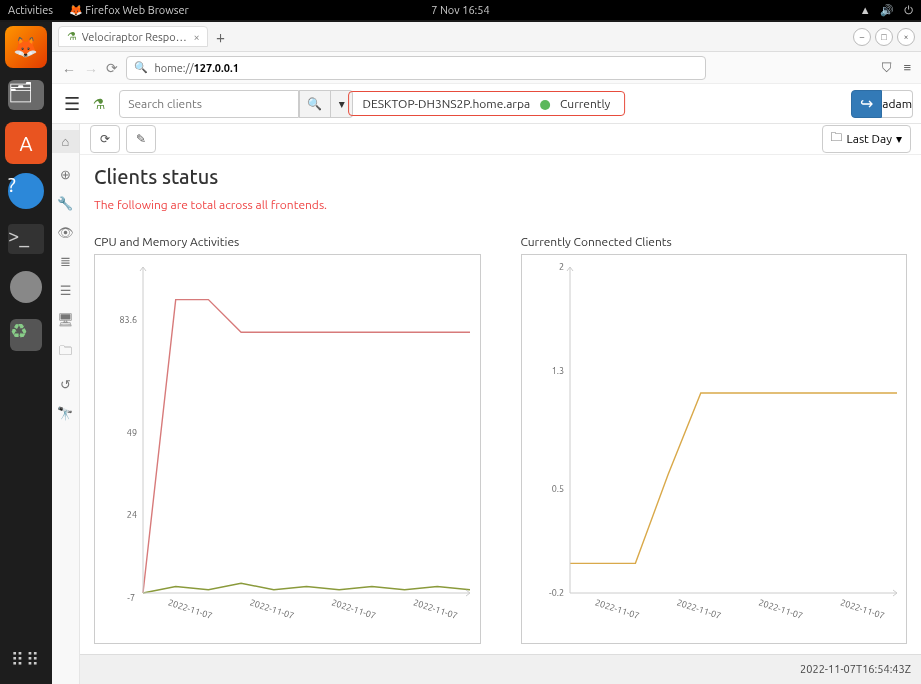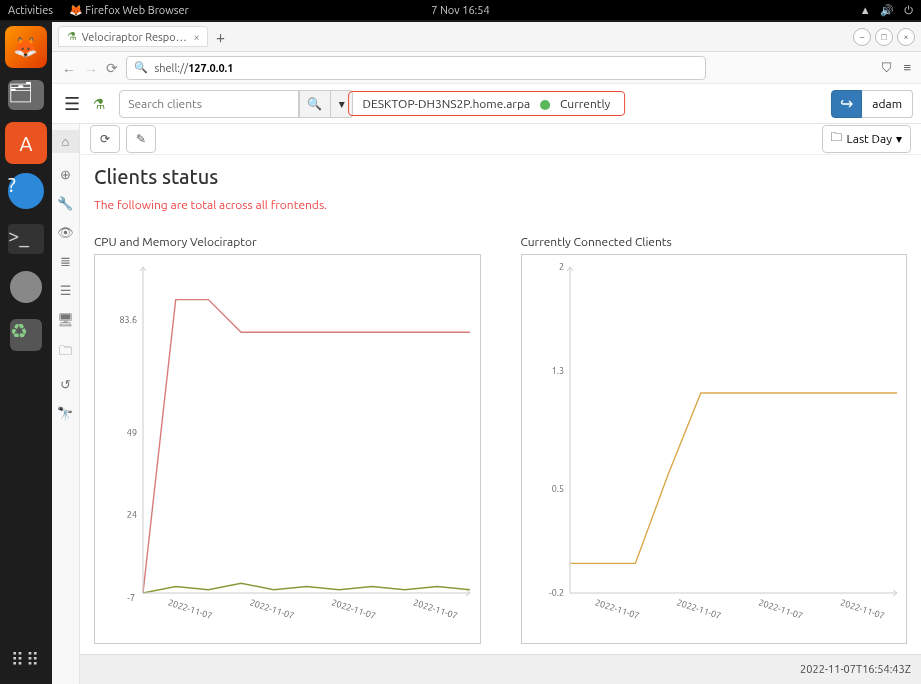--- a/index.html
+++ b/index.html
@@ -37,21 +37,21 @@
 .logo{width:18px;height:20px;display:flex;align-items:center;justify-content:center;color:#5a8f3c;font-size:14px}
 .search-group{display:flex;margin-left:5px}
 .search-box{width:180px;height:28px;border:1px solid #ccc;border-radius:4px 0 0 4px;padding:0 8px;font-size:12px}
 .btn{height:28px;border:1px solid #ccc;background:#f3f3f3;display:flex;align-items:center;justify-content:center;cursor:pointer;font-size:12px;color:#333}
 .search-btn{width:32px;border-radius:0}
 .drop-btn{width:22px;border-left:0;border-radius:0 4px 4px 0}
 .host-badge{margin-left:auto;margin-right:auto;border:1px solid #e74c3c;border-radius:4px;padding:5px 14px;display:flex;align-items:flex-end;gap:10px;font-size:12px;color:#333;position:absolute;left:50%;transform:translateX(-50%)}
 .dot{width:10px;height:10px;border-radius:50%;background:#5cb85c;display:inline-block}
 .user-group{margin-left:auto;display:flex;align-items:center}
 .user-btn{background:#337ab7;color:#fff;height:28px;padding:0 8px;border-radius:4px 0 0 4px;display:flex;align-items:center;border:1px solid #2e6da4}
-.user-name{height:28px;border:1px solid #ccc;border-left:0;padding:0 10px;display:flex;align-items:center;font-size:12px;border-radius:0 4px 4px 0;background:#fff}
+.user-name{height:28px;border:1px solid #ccc;border-left:0;padding:0 0;display:flex;align-items:center;font-size:12px;border-radius:0 4px 4px 0;background:#fff}
 .content{flex:1;display:flex;overflow:hidden;background:#fff}
 .sidebar{width:28px;background:#f8f8f8;border-right:1px solid #e5e5e5;display:flex;flex-direction:column;align-items:center;padding-top:6px;gap:14px;color:#777;font-size:13px}
 .sidebar .active{background:#e8e8e8;width:100%;text-align:center;padding:4px 0}
 .sb-icon{cursor:pointer}
 .main{flex:1;display:flex;flex-direction:column;overflow:auto}
 .toolbar{height:38px;display:flex;align-items:center;padding:0 10px;gap:6px;border-bottom:1px solid #eee}
 .tb-btn{width:30px;height:28px;border:1px solid #ccc;border-radius:4px;background:#fff;display:flex;align-items:center;justify-content:center;color:#555;cursor:pointer;font-size:12px}
 .tb-right{margin-left:auto}
 .lastday{height:28px;border:1px solid #ccc;border-radius:4px;padding:0 8px;display:flex;align-items:center;gap:4px;font-size:12px;background:#fff;cursor:pointer}
 .page{padding:10px 14px}
@@ -117,21 +117,21 @@
       <div class="wc">×</div>
     </div>
   </div>
 
   <div class="url-bar">
     <span class="nav-arrow">←</span>
     <span class="nav-arrow" style="opacity:.4">→</span>
     <span class="nav-arrow">⟳</span>
     <div class="url-input">
       <span class="lock">🔍</span>
-      <span>shell://</span>
+      <span>home://</span>
         <b>127.0.0.1</b>
     </div>
     <div class="url-right">
       <span>⛉</span>
       <span>≡</span>
     </div>
   </div>
 
   <div class="app-bar" style="position:relative">
     <span class="hamburger">☰</span>
@@ -179,21 +179,21 @@
           </div>
         </div>
       </div>
 
       <div class="page">
         <h2>Clients status</h2>
         <div class="subtitle">The following are total across all frontends.</div>
 
         <div class="charts">
           <div class="chart-block">
-            <div class="chart-title">CPU and Memory Velociraptor</div>
+            <div class="chart-title">CPU and Memory Activities</div>
             <div class="chart" id="chart1">
                 <svg width="385" height="388">
                   <text x="42" y="262.76" text-anchor="end" class="axis-text">24</text>
                   <text x="42" y="181.26" text-anchor="end" class="axis-text">49</text>
                   <text x="42" y="68.464" text-anchor="end" class="axis-text">83.6</text>
                   <path d="M48,338L80.7,44.599999999999966L113.4,44.599999999999966L146.1,77.19999999999999L178.8,77.19999999999999L211.5,77.19999999999999L244.2,77.19999999999999L276.9,77.19999999999999L309.6,77.19999999999999L342.3,77.19999999999999L375,77.19999999999999" fill="none" stroke="#d77a7a" stroke-width="1.4"></path>
                   <path d="M48,338L80.7,331.48L113.4,334.74L146.1,328.22L178.8,334.74L211.5,331.48L244.2,334.74L276.9,331.48L309.6,334.74L342.3,331.48L375,334.74" fill="none" stroke="#8a9a3b" stroke-width="1.4"></path>
                   <text x="40" y="346" text-anchor="end" class="axis-text">-7</text>
                   <text x="72.525" y="350" class="axis-text" transform="rotate(18 72.525 350)">2022-11-07</text>
                   <text x="154.275" y="350" class="axis-text" transform="rotate(18 154.275 350)">2022-11-07</text>

